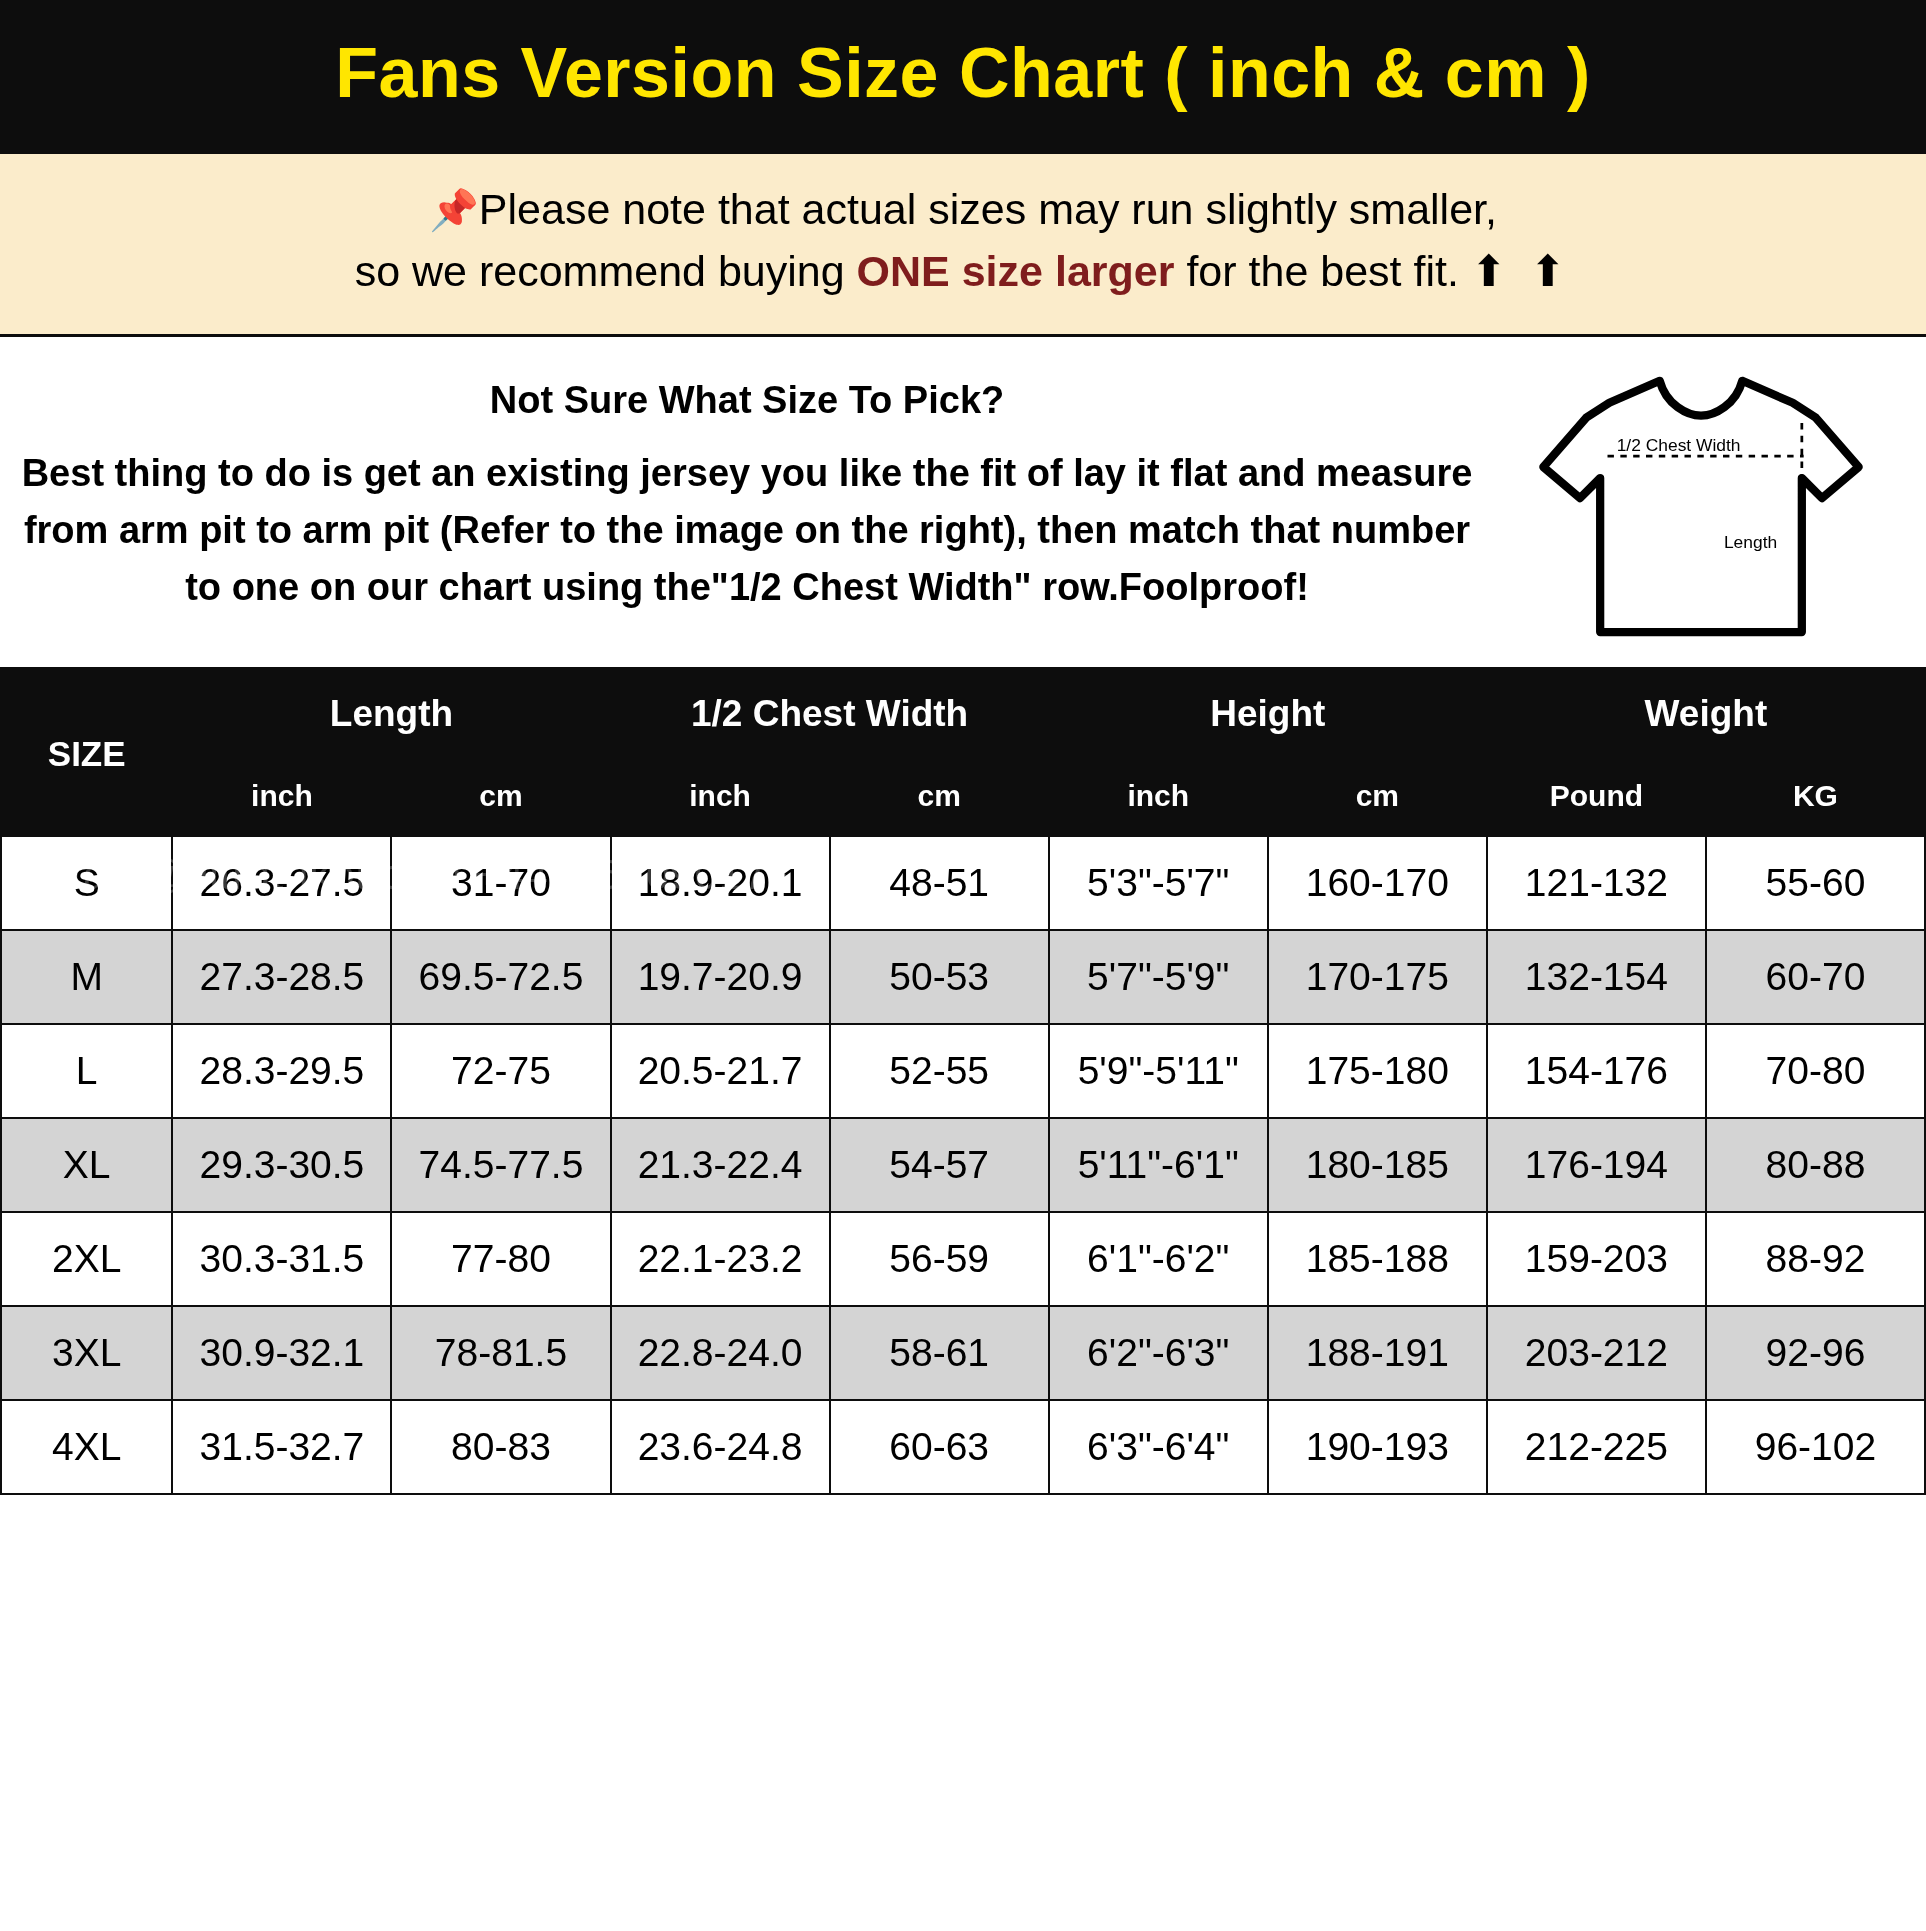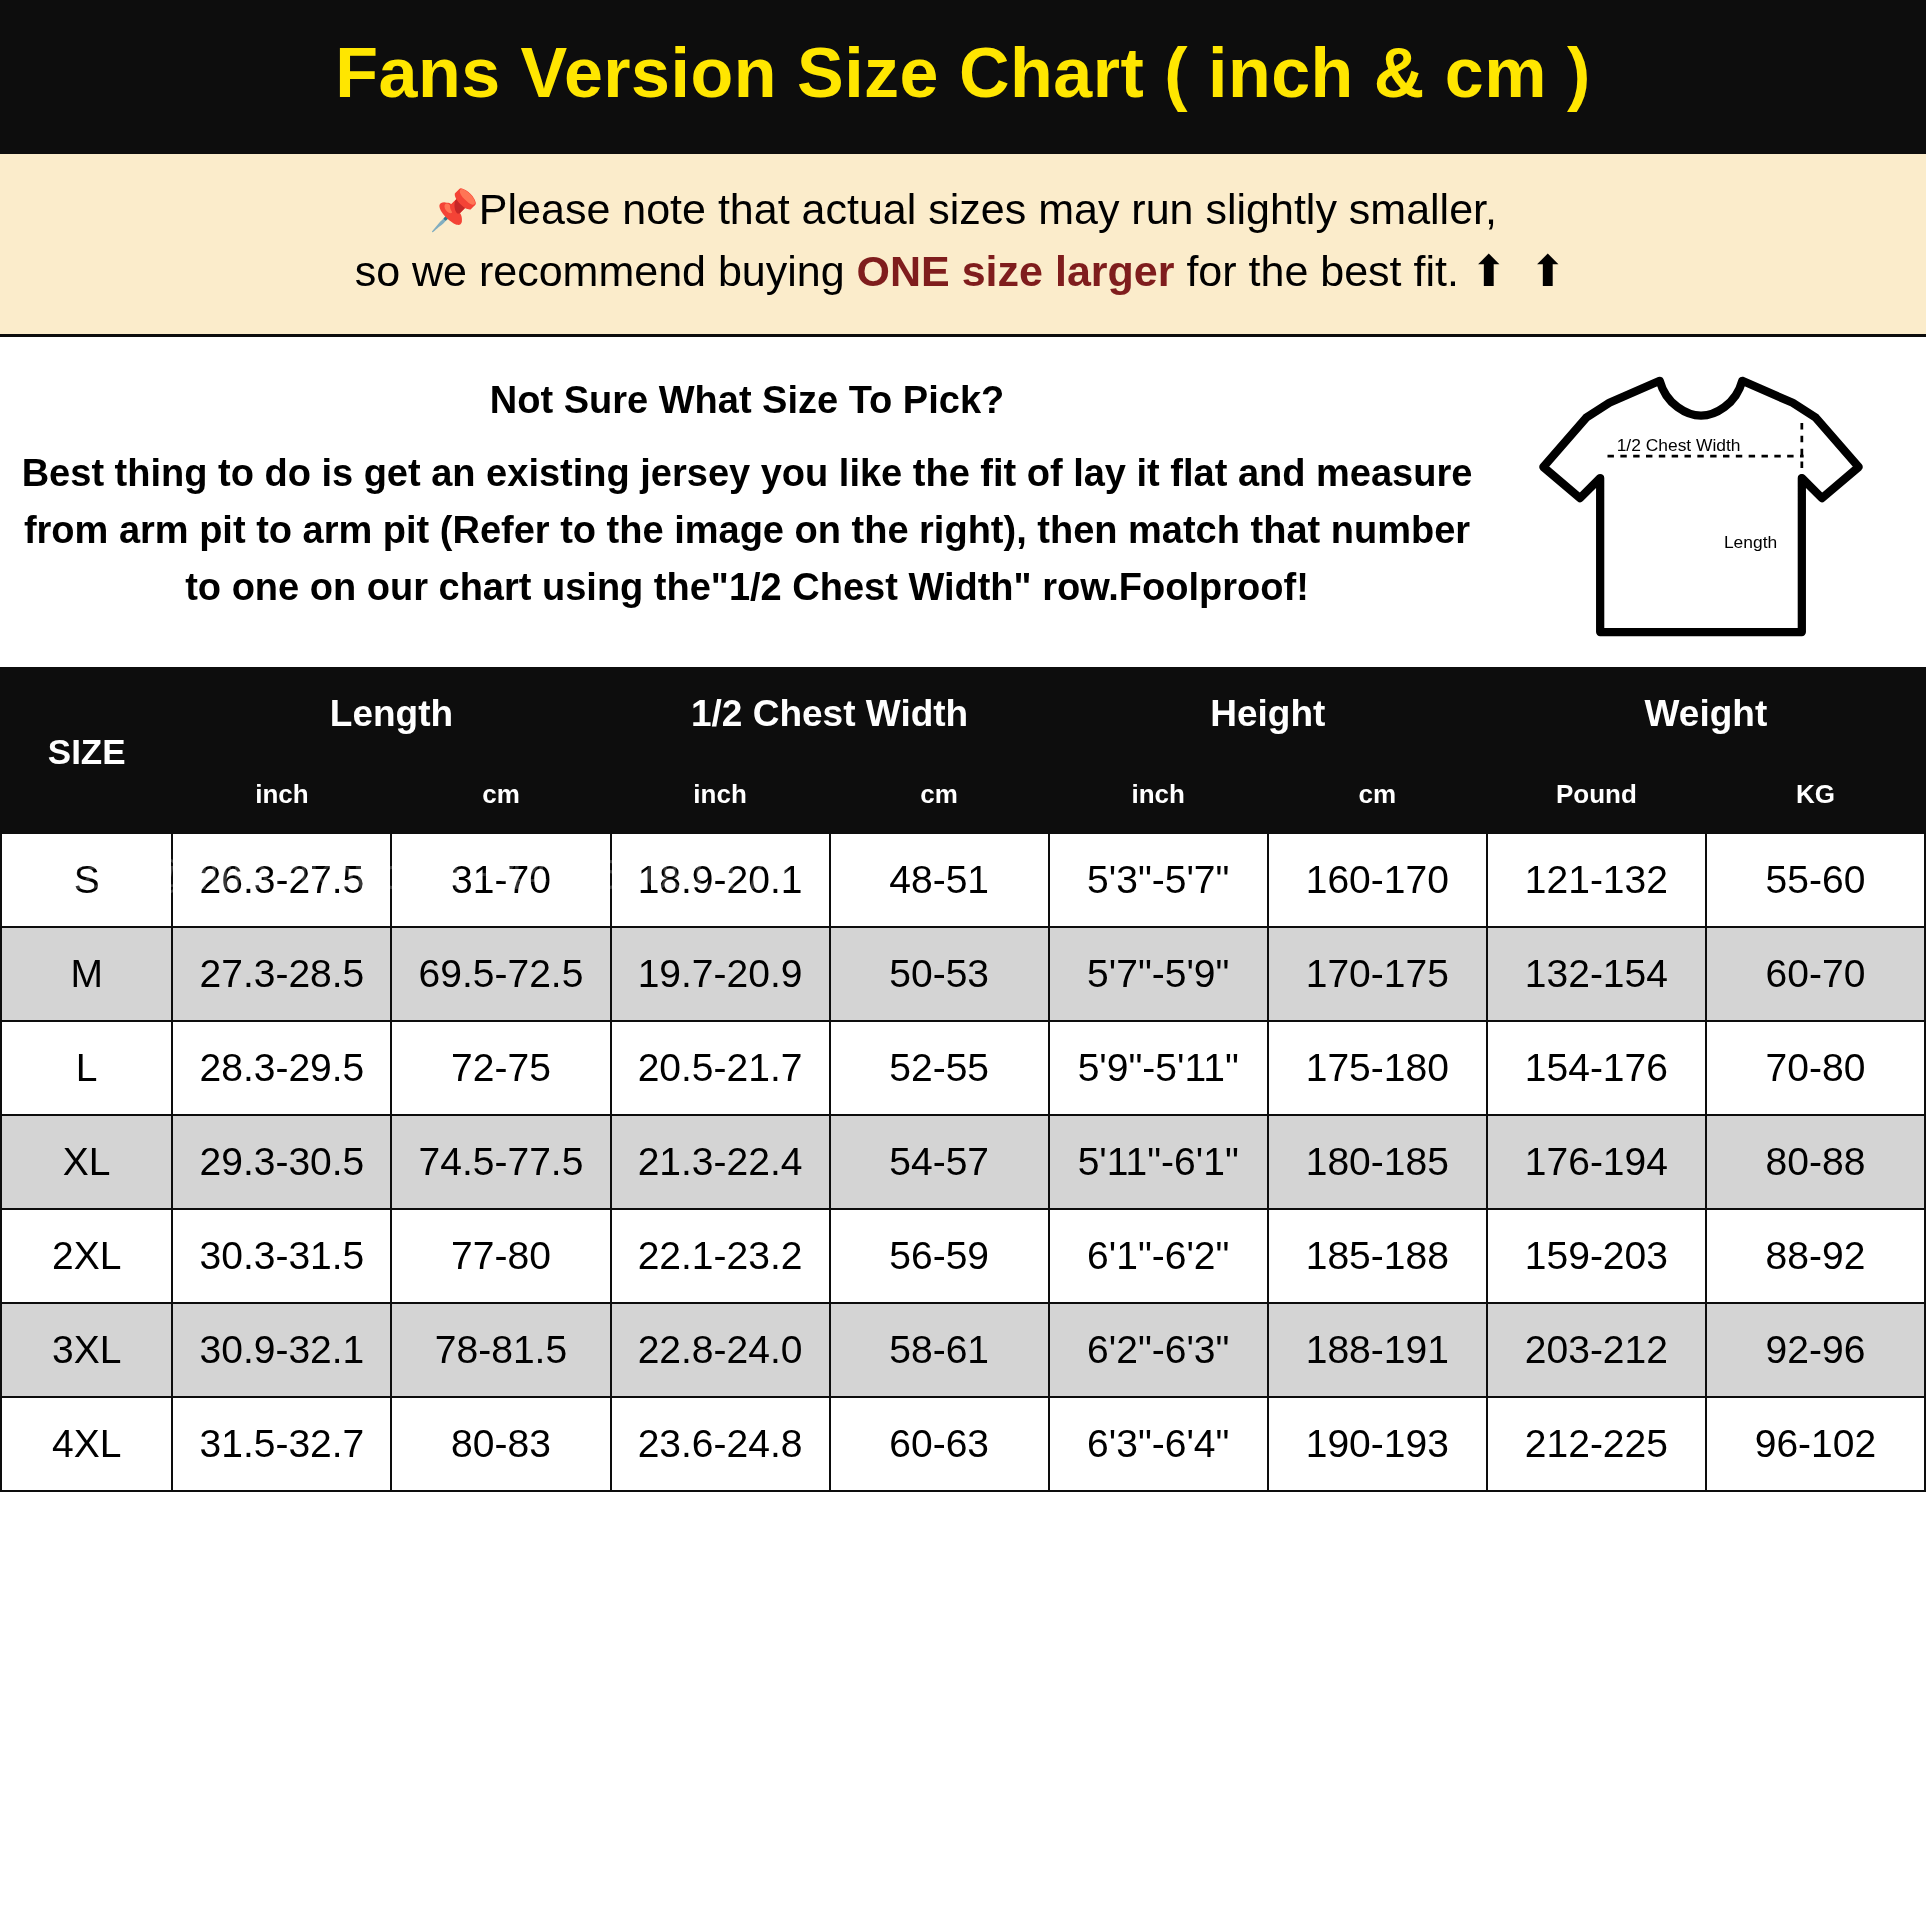--- a/index.html
+++ b/index.html
@@ -101,21 +101,21 @@
     background: #0d0d0d;
     color: #ffffff;
     font-size: 37px;
     font-weight: bold;
     padding: 20px 3.7px;
   }
   table.size-table thead th.size-cell {
     font-size: 35px;
   }
   table.size-table thead th.unit {
-    font-size: 26px;
+    font-size: 30px;
     padding: 22px 3.7px;
   }
   table.size-table tbody td {
     font-size: 39px;
     padding: 24px 3.7px;
     background: #ffffff;
   }
   table.size-table tbody tr.alt td {
     background: #d4d4d4;
   }

